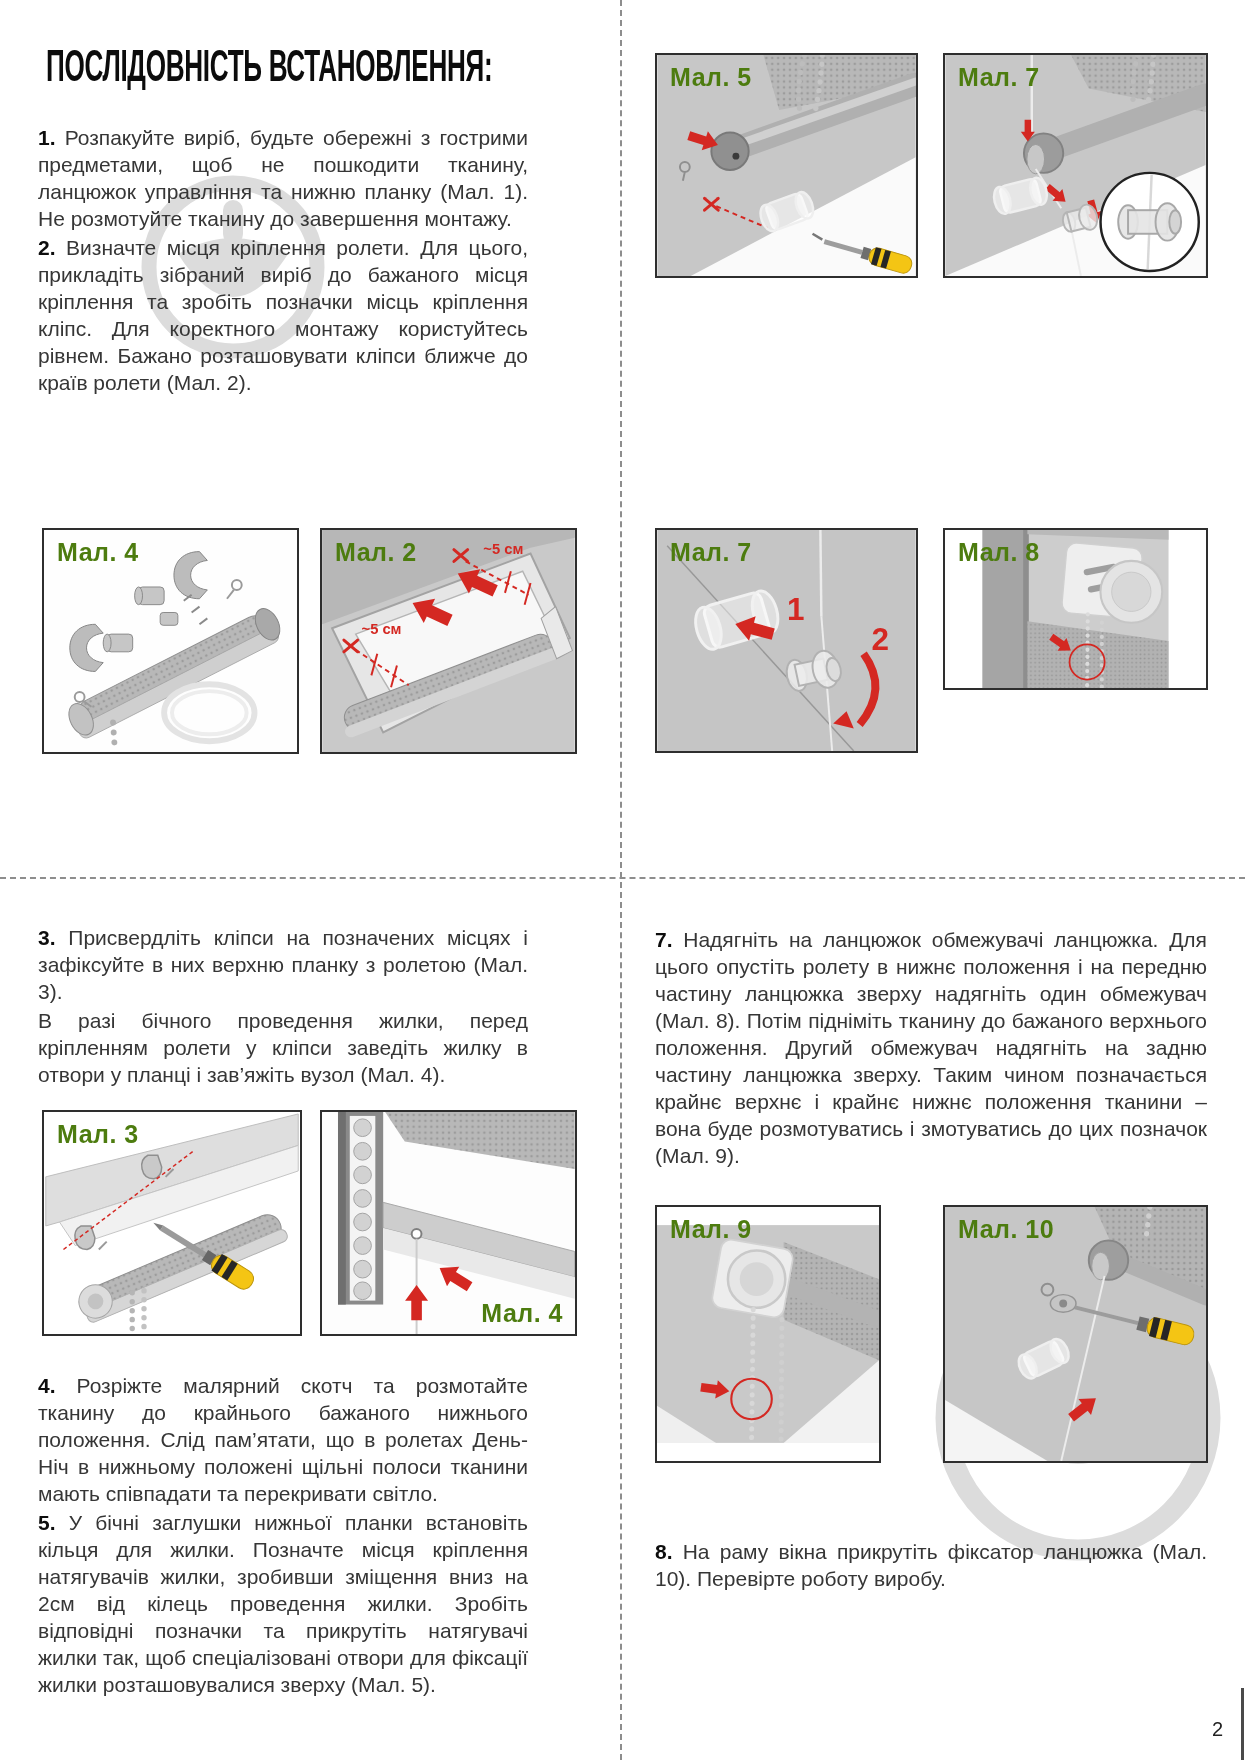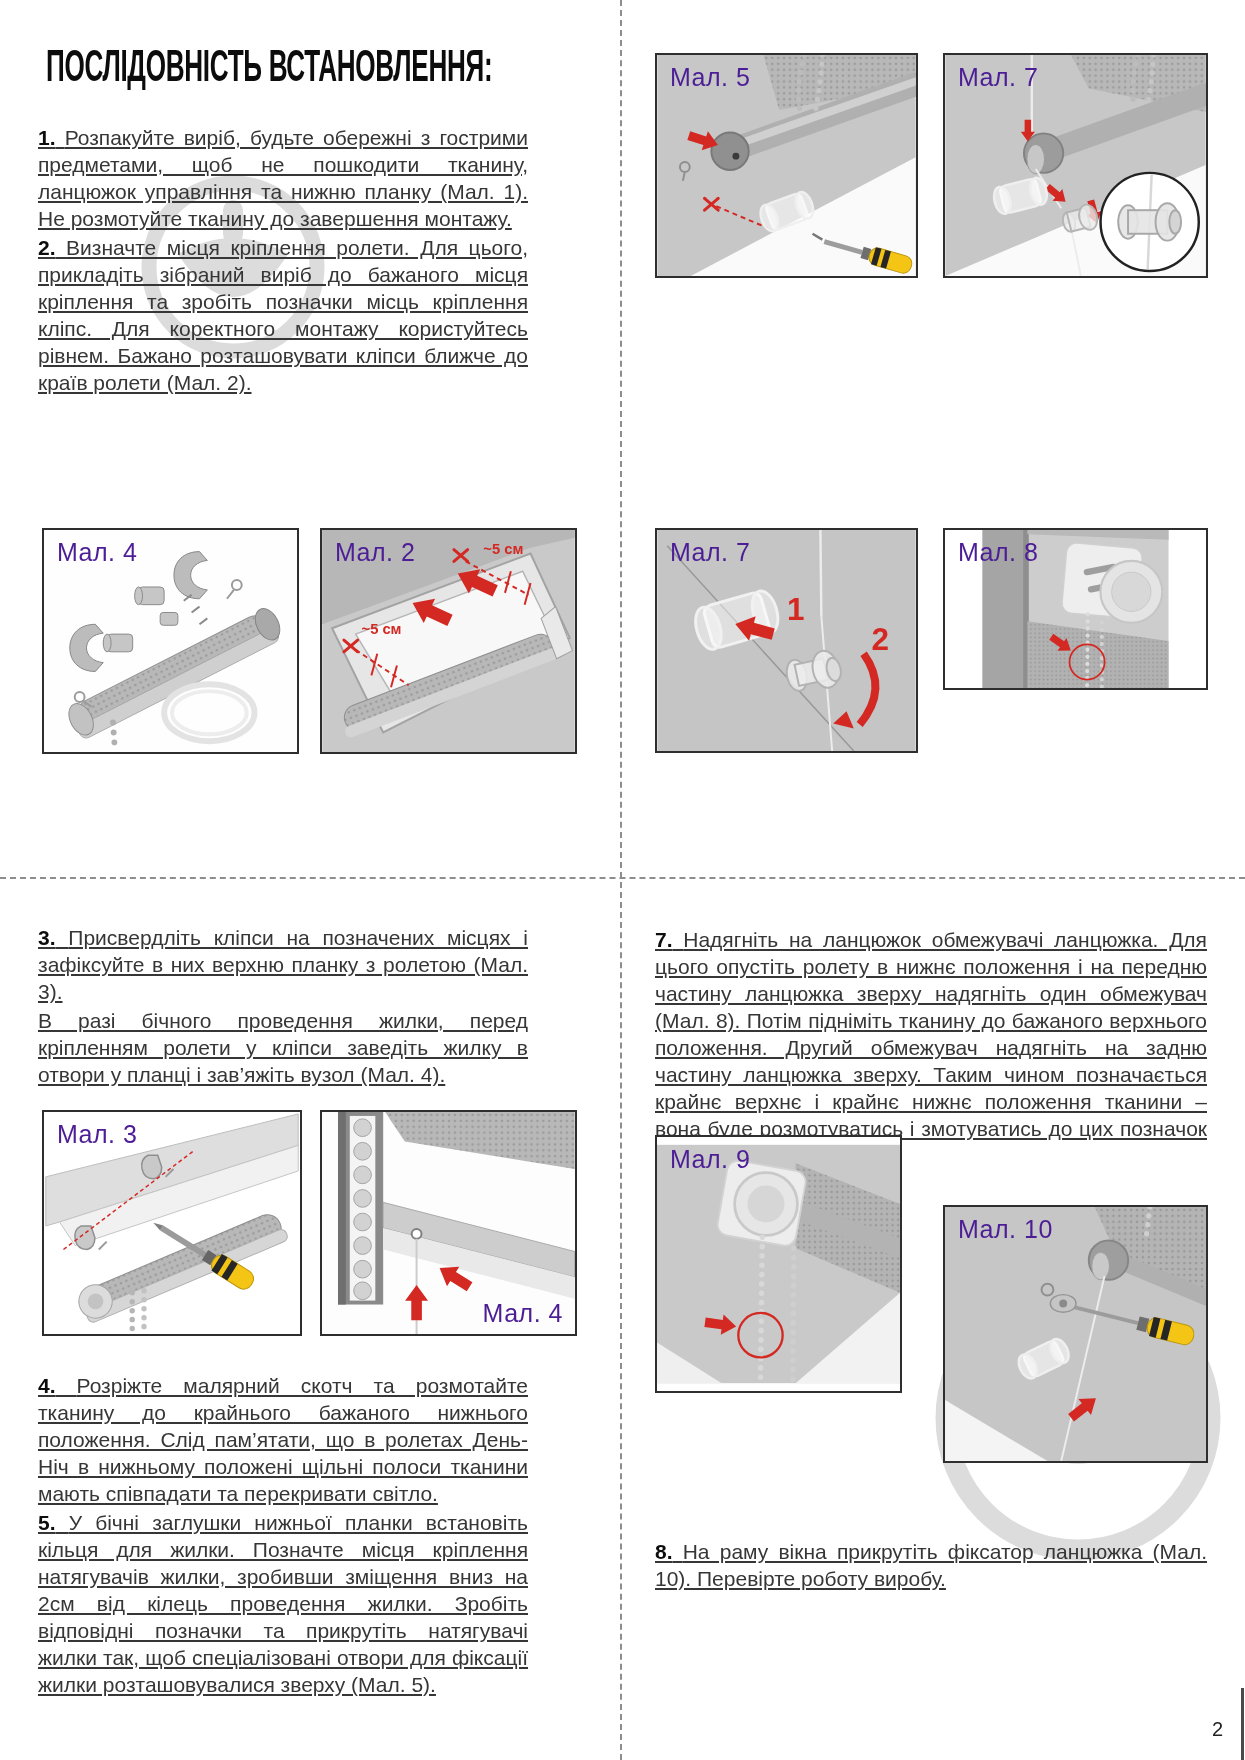--- a/index.html
+++ b/index.html
@@ -3,25 +3,25 @@
 <meta charset="utf-8">
 <style>
   html,body{margin:0;padding:0;background:#ffffff;}
   .page{position:relative;width:1245px;height:1760px;background:#fff;overflow:hidden;
         font-family:"Liberation Sans",sans-serif;color:#333;}
   .vline{position:absolute;left:620px;top:0;height:1760px;border-left:2px dashed #8d8d8d;z-index:1;}
   .hline{position:absolute;left:0;top:877px;width:1245px;border-top:2px dashed #8d8d8d;z-index:1;}
   .title{position:absolute;left:46px;top:40px;margin:0;font-size:45px;font-weight:bold;color:#0c0c0c;
          letter-spacing:-0.5px;white-space:nowrap;transform:scaleX(0.58);transform-origin:left top;z-index:2;}
   .txt{position:absolute;font-size:21px;line-height:27px;text-align:justify;color:#363636;z-index:2;}
-  .txt p{margin:0 0 2px 0;text-decoration:underline;}
+  .txt p{margin:0 0 2px 0;}
   .txt b{color:#0d0d0d;}
   .figbox{position:absolute;border:2px solid #2e2e2e;background:#fff;box-sizing:border-box;z-index:2;}
   .figbox svg{position:absolute;left:0;top:0;width:100%;height:100%;display:block;}
-  .figlab{position:absolute;left:13px;top:8px;font-size:25px;color:#4c1d95;letter-spacing:0.5px;z-index:3;}
+  .figlab{position:absolute;left:13px;top:8px;font-size:25px;color:#4d7c0f;letter-spacing:0.5px;z-index:3;font-weight:bold;}
   .figlab.br{left:auto;top:auto;right:12px;bottom:6px;}
   .wm{position:absolute;z-index:0;}
   .pagenum{position:absolute;left:1212px;top:1718px;font-size:20px;color:#222;z-index:2;}
   .edgemark{position:absolute;left:1241px;top:1688px;width:3px;height:72px;background:#4a4a4a;z-index:2;}
 </style>
 </head>
 <body>
 
 <div class="page">
 
@@ -350,21 +350,21 @@
 
   <div class="txt" style="left:38px;top:1372px;width:490px">
     <p><b>4.</b> <span>Розріжте малярний скотч та розмотайте тканину до крайнього бажаного нижнього положення. Слід пам’ятати, що в ролетах День-Ніч в нижньому положені щільні полоси тканини мають співпадати та перекривати світло.</span></p>
     <p><b>5.</b> <span>У бічні заглушки нижньої планки встановіть кільця для жилки. Позначте місця кріплення натягувачів жилки, зробивши зміщення вниз на 2см від кілець проведення жилки. Зробіть відповідні позначки та прикрутіть натягувачі жилки так, щоб спеціалізовані отвори для фіксації жилки розташовувалися зверху (Мал. 5).</span></p>
   </div>
 
   <div class="txt" style="left:655px;top:926px;width:552px">
     <p><b>7.</b> <span>Надягніть на ланцюжок обмежувачі ланцюжка. Для цього опустіть ролету в нижнє положення і на передню частину ланцюжка зверху надягніть один обмежувач (Мал. 8). Потім підніміть тканину до бажаного верхнього положення. Другий обмежувач надягніть на задню частину ланцюжка зверху. Таким чином позначається крайнє верхнє і крайнє нижнє положення тканини – вона буде розмотуватись і змотуватись до цих позначок (Мал. 9).</span></p>
   </div>
 
-  <div class="figbox" style="left:655px;top:1135px;width:247px;height:258px">
+  <div class="figbox" style="left:655px;top:1205px;width:226px;height:258px">
     <svg viewBox="0 0 263 258">
       <defs>
           <pattern id="p9" width="6" height="6" patternUnits="userSpaceOnUse">
             <rect width="6" height="6" fill="#b4b4b4"></rect>
             <circle cx="3" cy="3" r="1.3" fill="#999999"></circle>
           </pattern>
         </defs>
       <rect width="263" height="258" fill="#c9c9c9"></rect>
       <polygon points="150,258 263,160 263,258" fill="#f2f2f2"></polygon>
       <polygon points="0,258 0,214 70,258" fill="#efefef"></polygon>

